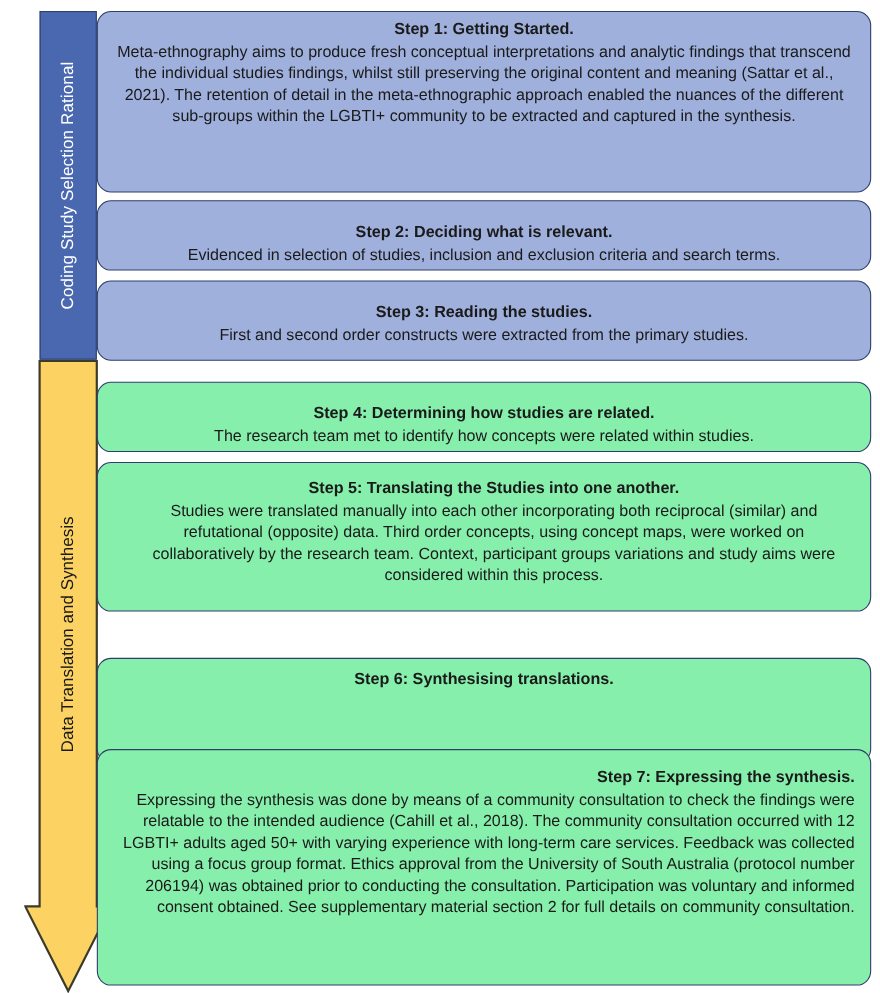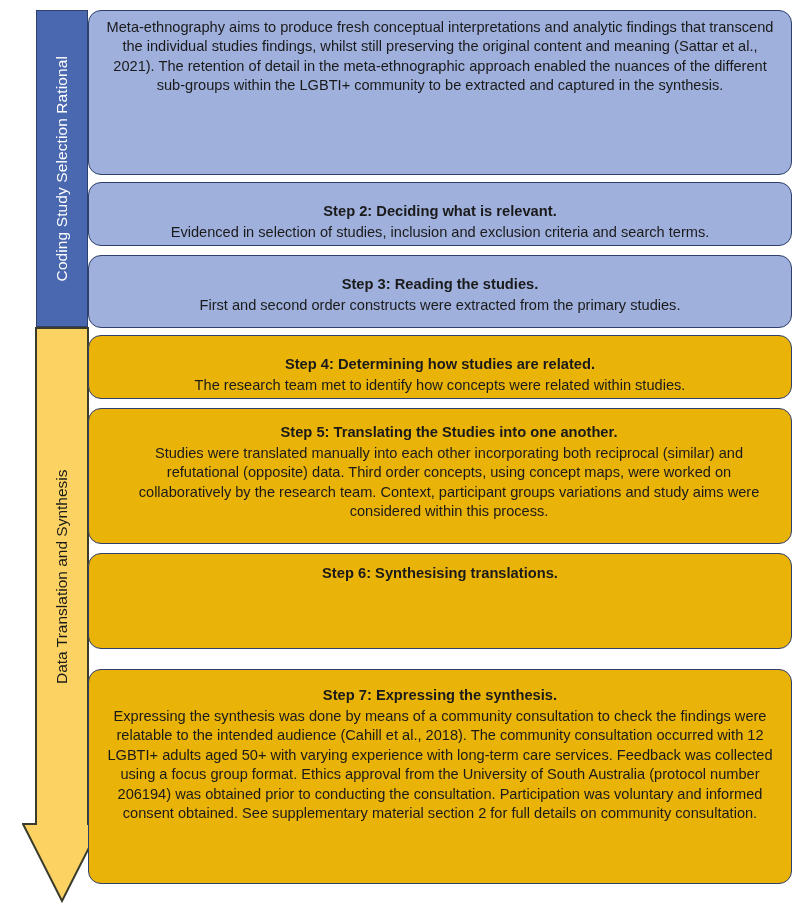--- a/index.html
+++ b/index.html
@@ -98,45 +98,45 @@
     width: 704px;
     box-sizing: border-box;
     border: 1.6px solid #2f3f6b;
     border-radius: 13px;
     padding: 8px 14px 8px 14px;
     text-align: center;
     font-size: 14.6px;
     line-height: 1.335;
   }
   .step-box.dark  { background: #9fb0dc; }
-  .step-box.light { background: #eab308; }
+  .step-box.light { background: #86efac; margin-top: 12px; }
 
   .step-title {
     font-weight: bold;
     font-size: 14.7px;
     display: block;
     margin-bottom: 1px;
   }
   .step-body {
     display: block;
   }
 
   
   #step1 { top: 4px;   height: 165px; }
   #step2 { top: 176px; height: 64px;  }
   #step3 { top: 249px; height: 73px;  }
   #step4 { top: 329px; height: 64px;  }
   #step5 { top: 402px; height: 136px; padding-left: 32px; }
-  #step6 { top: 547px; height: 96px; }
+  #step6 { top: 580px; height: 96px; }
   #step7 { top: 663px; height: 215px; }
 
   #step1 { padding-top: 7px; }
   #step5 { padding-top: 14px; }
   #step6 { padding-top: 10px; }
-  #step7 { padding-top: 16px; }
+  #step7 { padding-top: 16px; text-align: right; }
   #step2, #step3, #step4 { padding-top: 19px; }
 </style>
 </head>
 <body>
 
 <div id="diagram">
 
   <div class="phase-rail">
 
     <div class="phase-blue">
@@ -148,20 +148,21 @@
         <polygon points="14,1 66,1 66,497 79,497 40,574 1,497 14,497" fill="#fcd362" stroke="#3b3b2b" stroke-width="2"></polygon>
       </svg>
       <span class="rail-label">Data Translation and Synthesis</span>
     </div>
 
   </div>
 
   <div class="steps">
 
     <div class="step-box dark" id="step1">
+      <span class="step-title">Step 1: Getting Started.</span>
       <span class="step-body">Meta-ethnography aims to produce fresh conceptual interpretations and analytic findings that transcend the individual studies findings, whilst still preserving the original content and meaning (Sattar et al., 2021). The retention of detail in the meta-ethnographic approach enabled the nuances of the different sub-groups within the LGBTI+ community to be extracted and captured in the synthesis.</span>
     </div>
 
     <div class="step-box dark" id="step2">
       <span class="step-title">Step 2: Deciding what is relevant.</span>
       <span class="step-body">Evidenced in selection of studies, inclusion and exclusion criteria and search terms.</span>
     </div>
 
     <div class="step-box dark" id="step3">
       <span class="step-title">Step 3: Reading the studies.</span>

